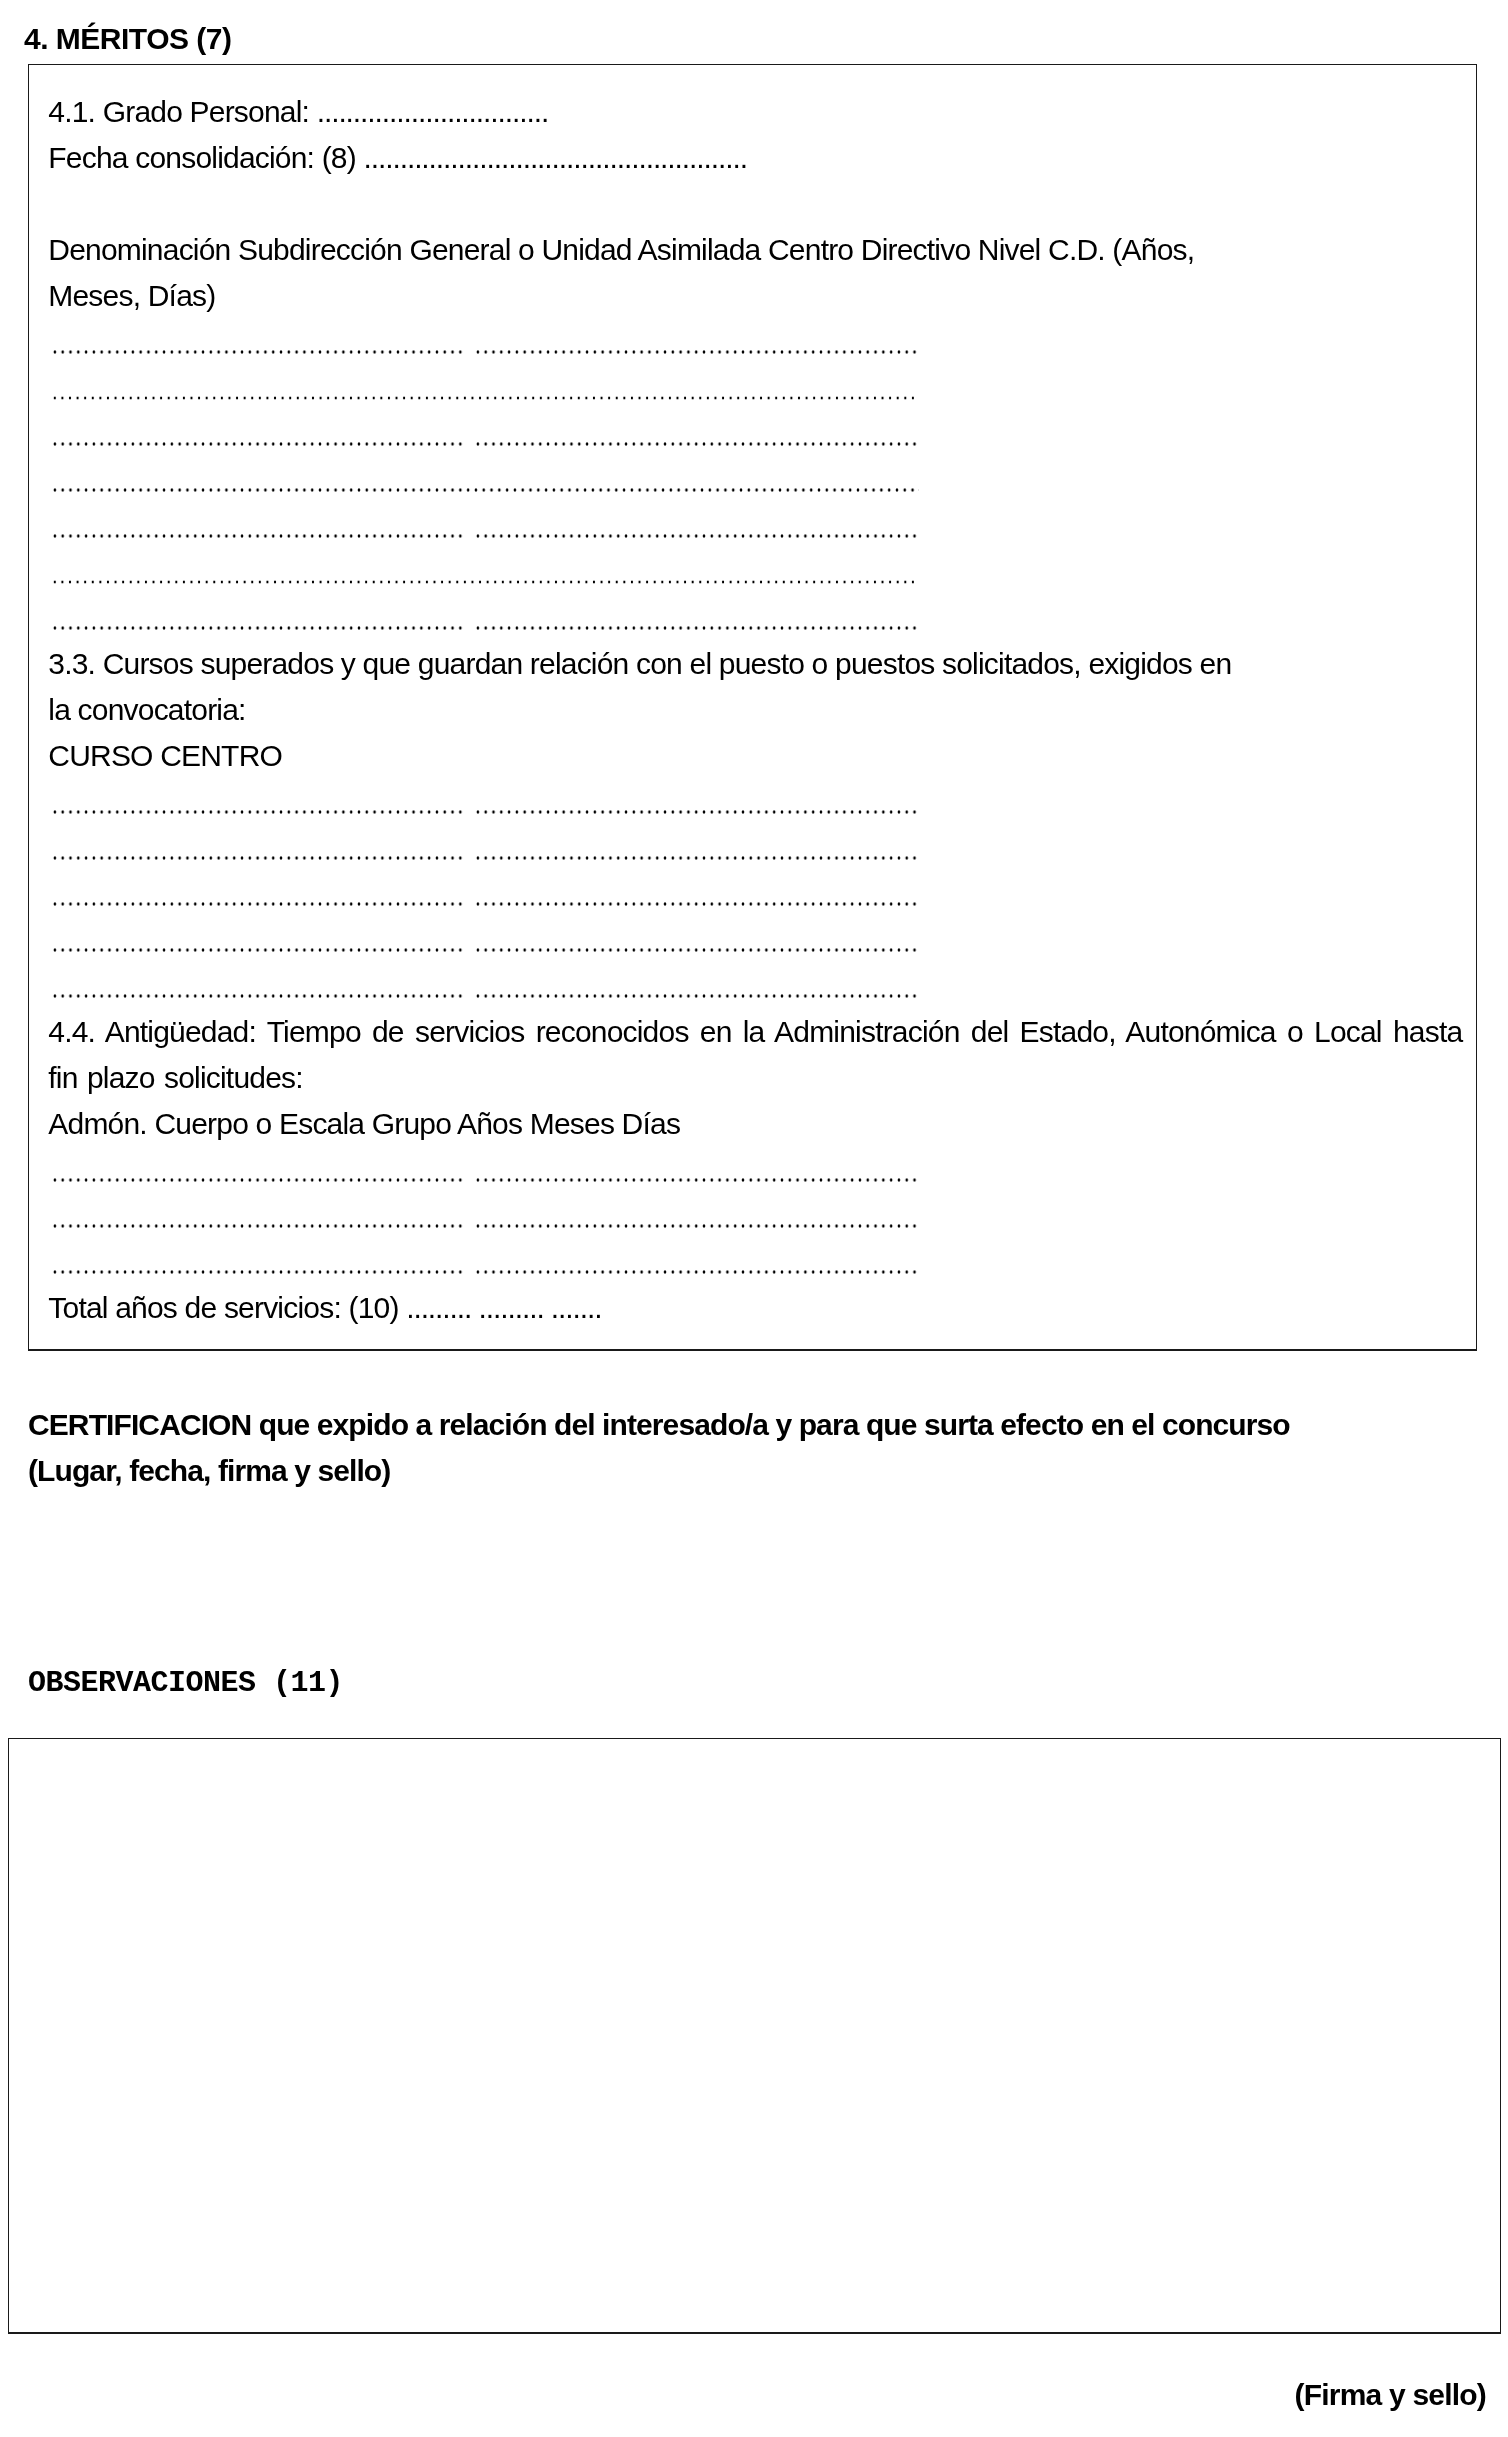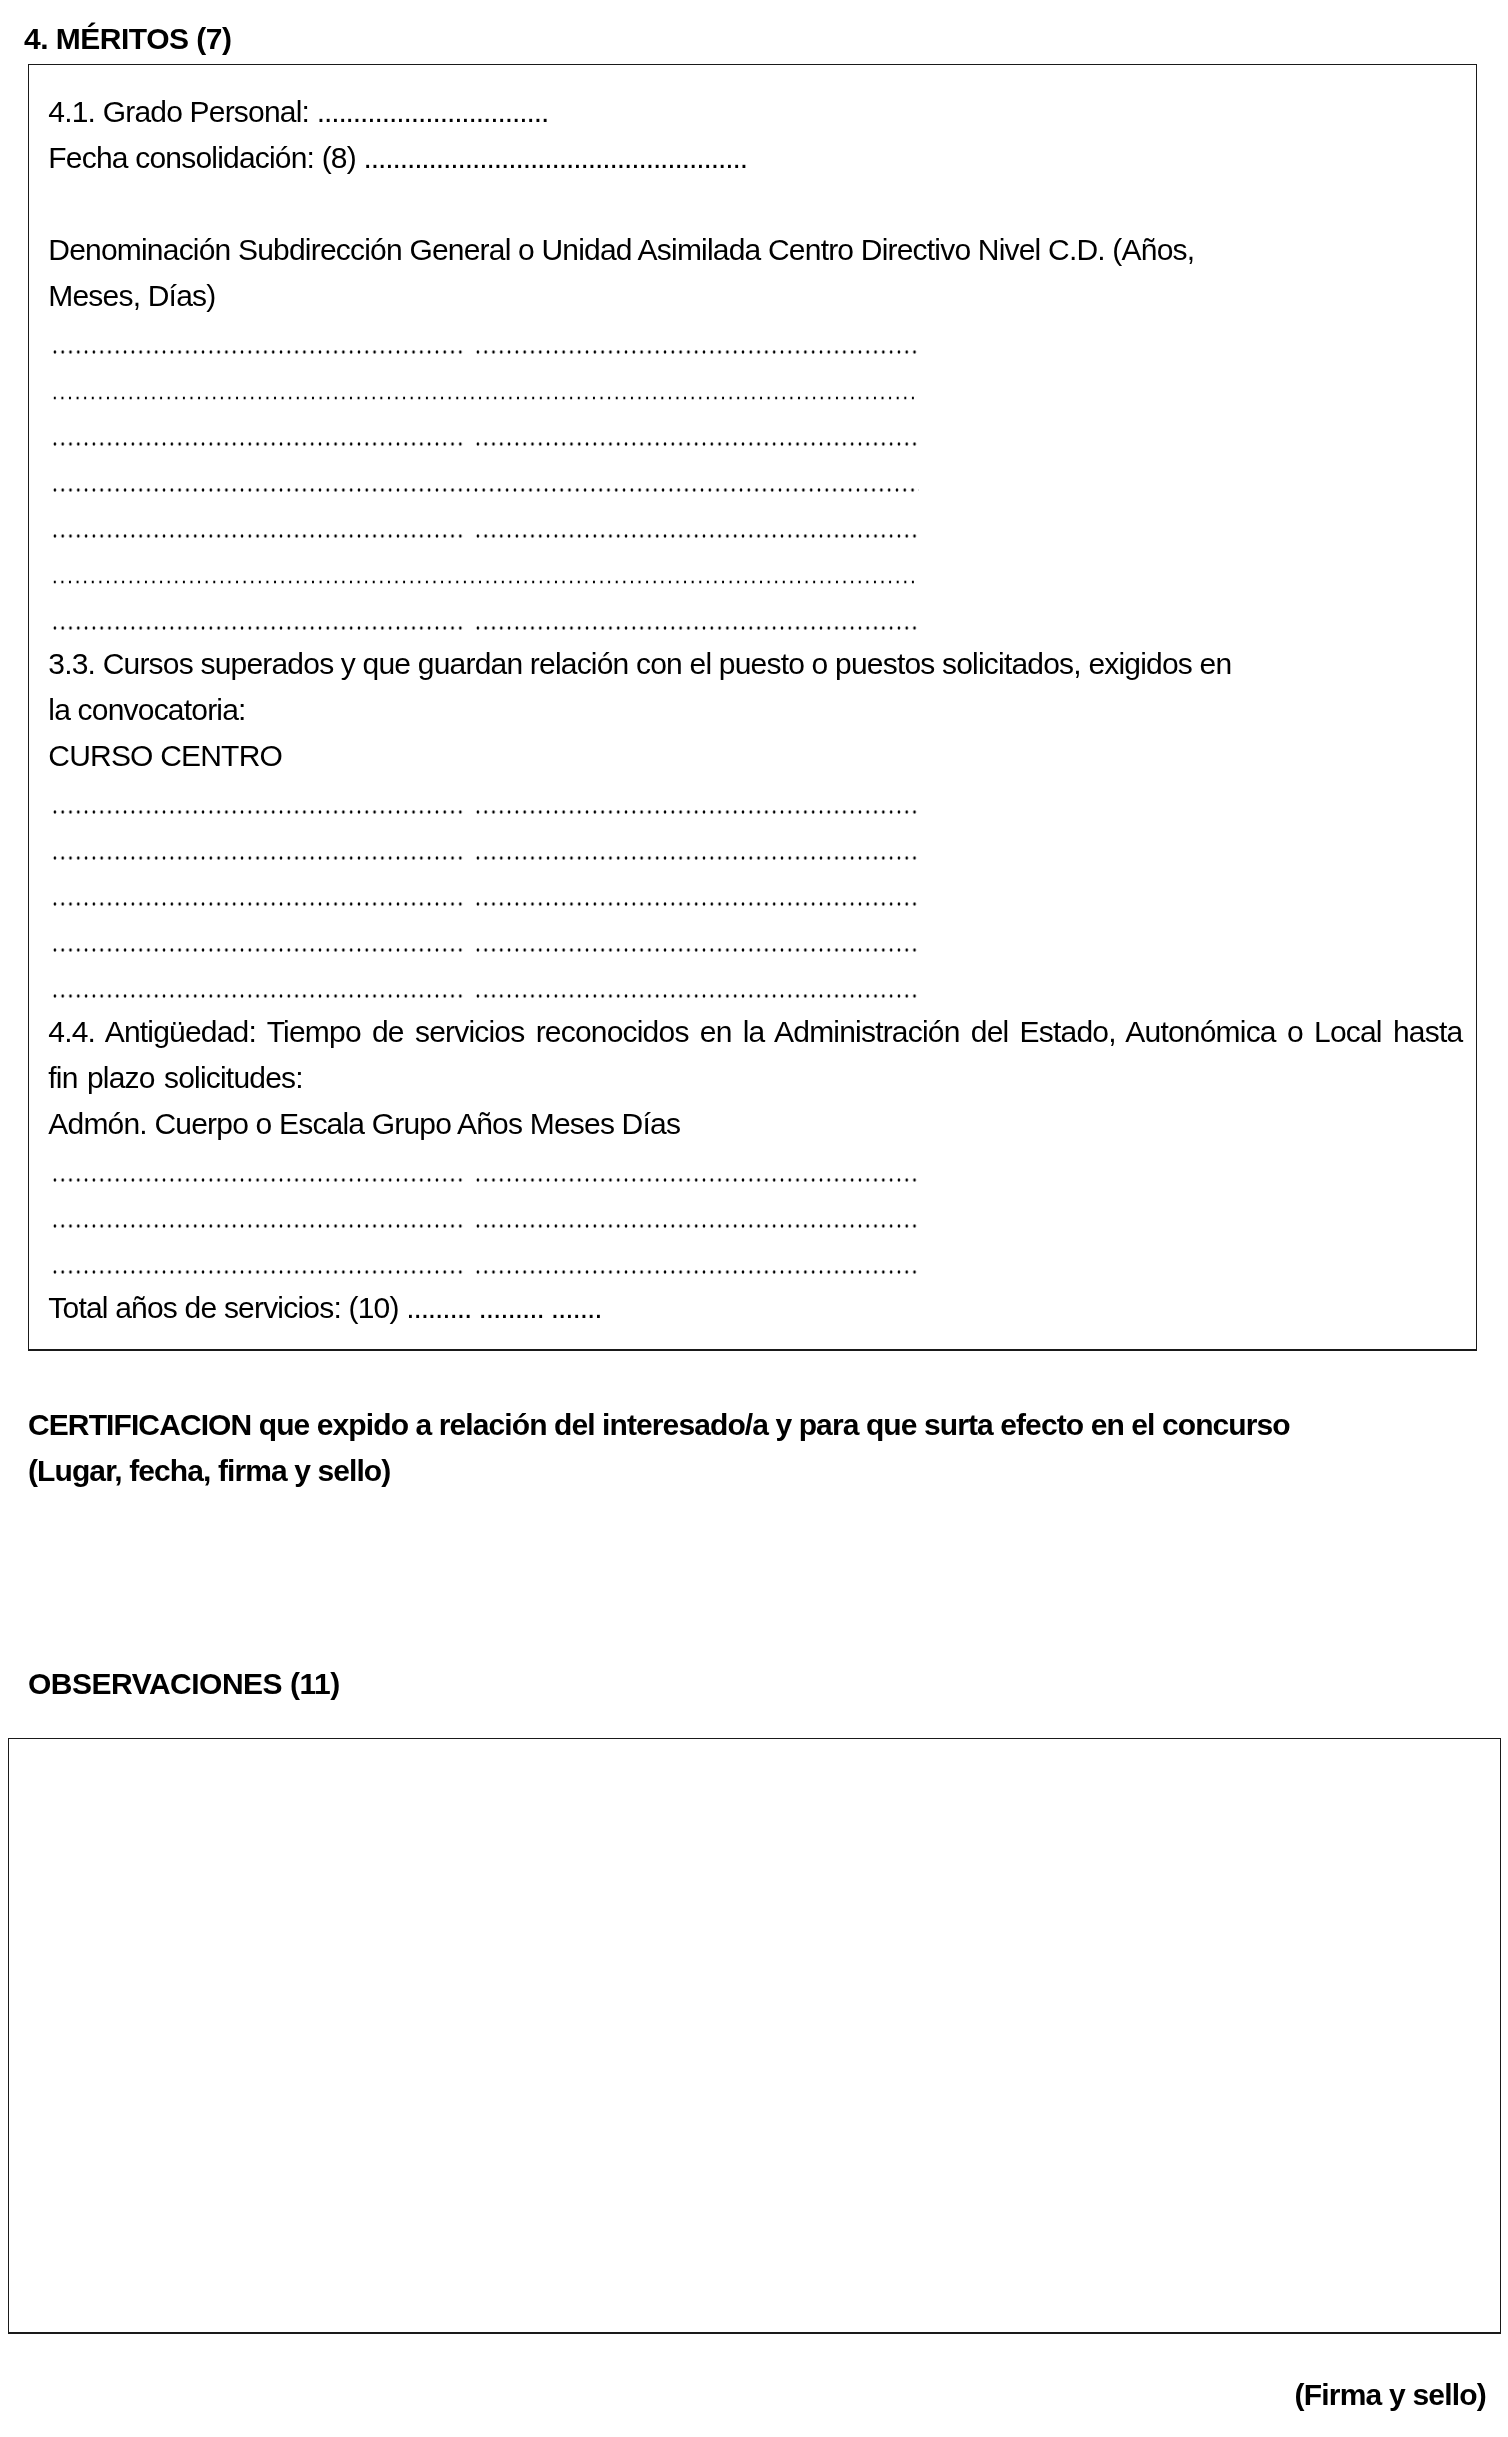--- a/index.html
+++ b/index.html
@@ -84,20 +84,21 @@
     font-weight: bold;
     font-size: 30px;
     line-height: 46px;
     letter-spacing: -0.9px;
   }
   .cert .line { height: 46px; }
   .obs-title {
     position: absolute;
     left: 28px;
     top: 1664px;
+    font-family: Liberation Mono, monospace;
   }
   .obs-box {
     position: absolute;
     left: 8px;
     top: 1738px;
     width: 1493px;
     height: 596px;
     border: 1.8px solid #1a1a1a;
     border-bottom-width: 2.6px;
     box-sizing: border-box;

